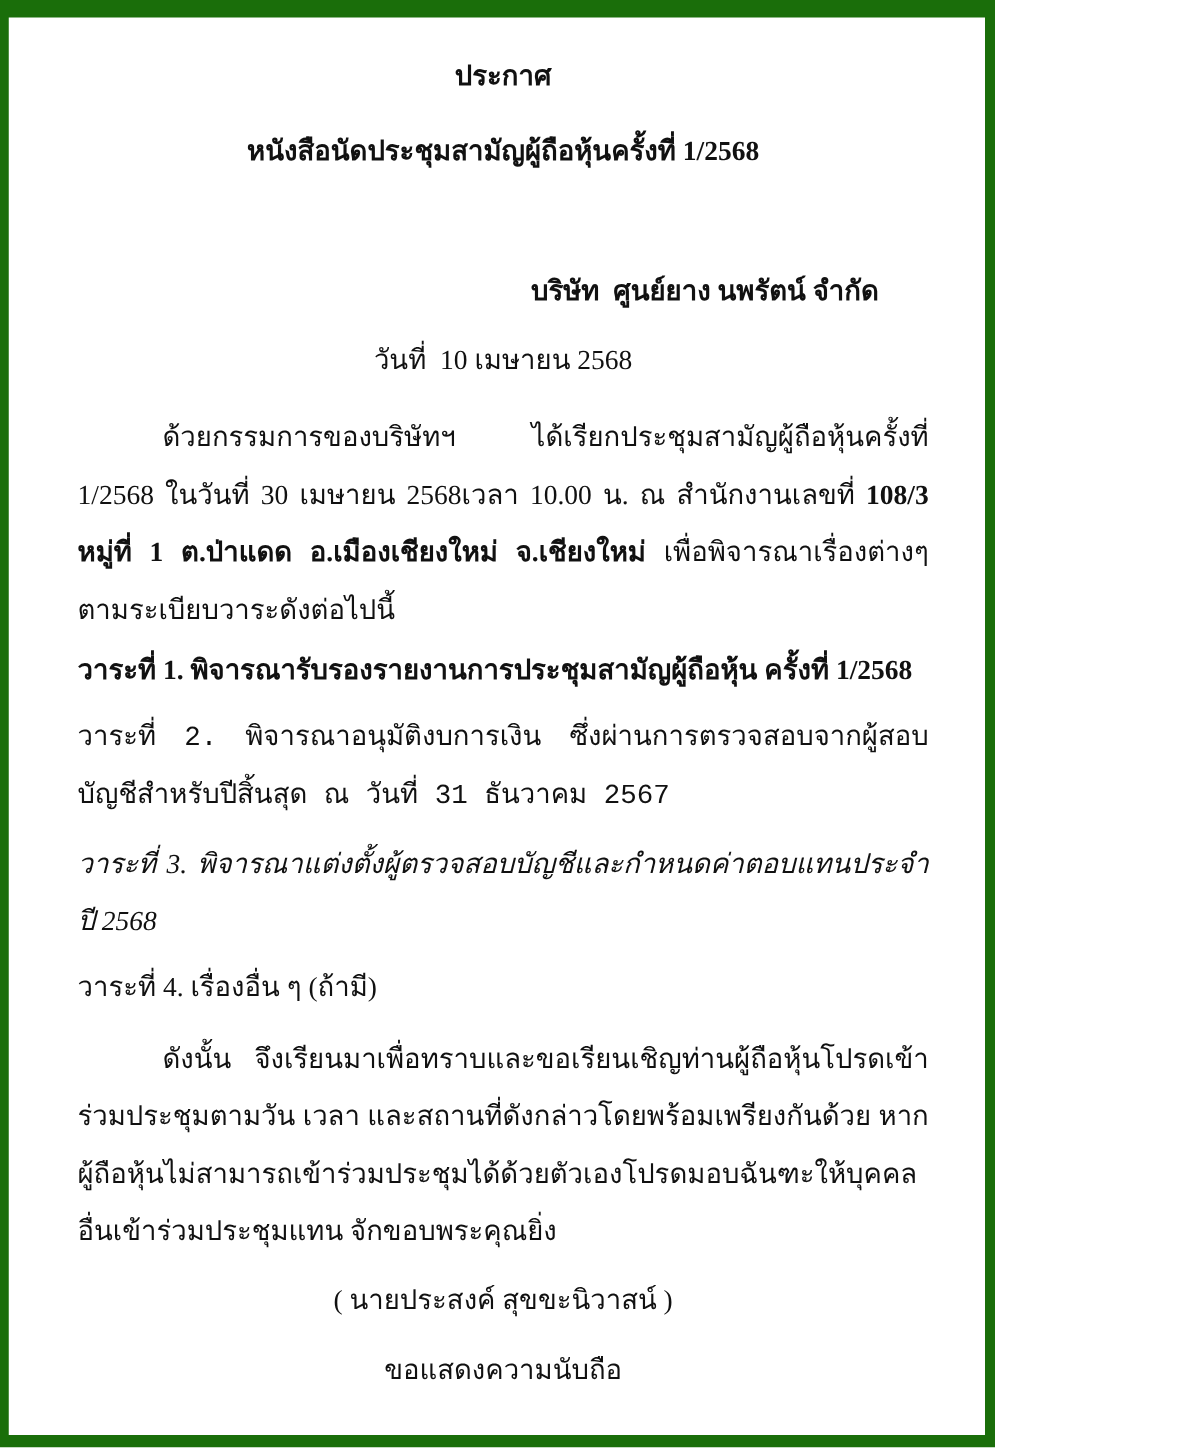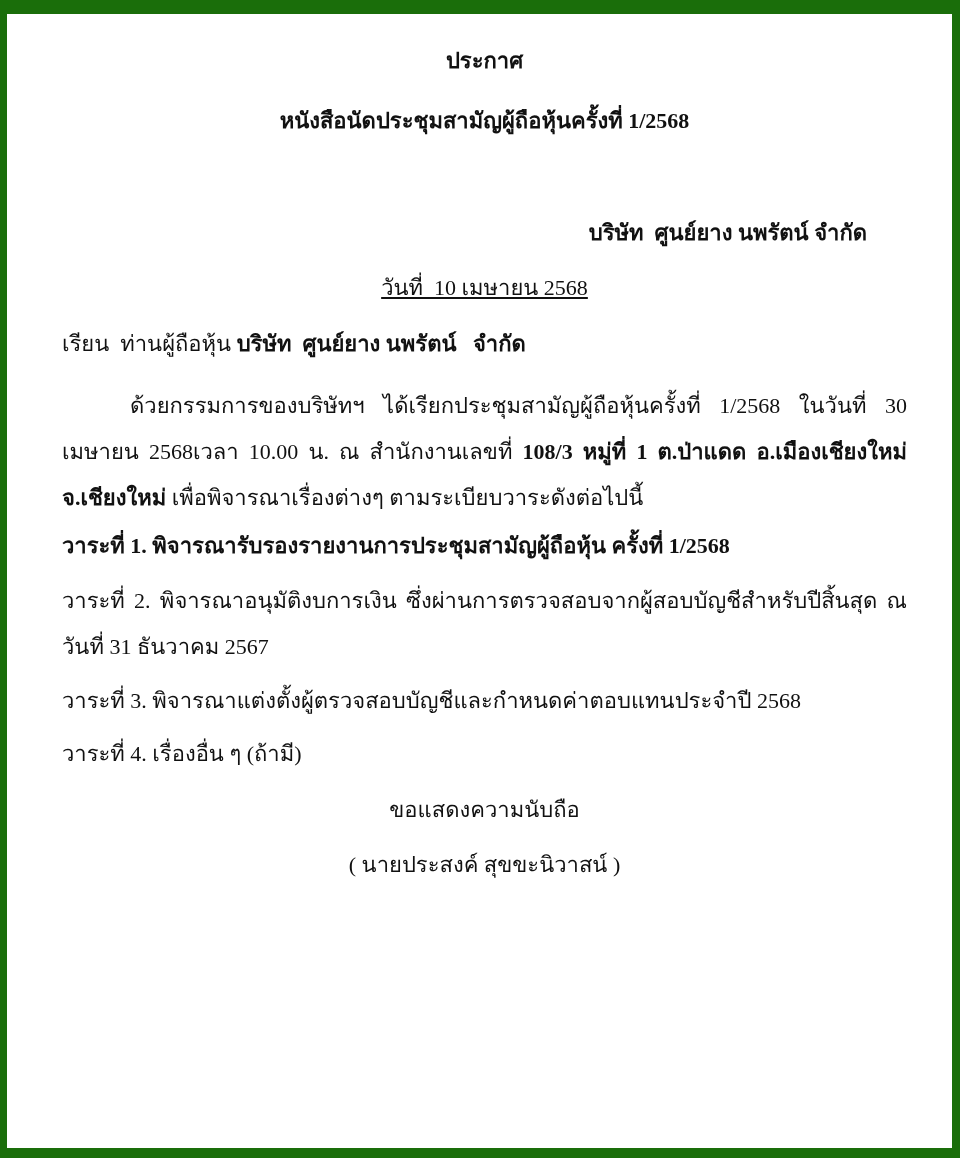--- a/index.html
+++ b/index.html
@@ -2,21 +2,21 @@
 <html lang="th"><head>
 <meta charset="utf-8">
 <style>
   html, body {
     margin: 0;
     padding: 0;
     background: #ffffff;
   }
   .page {
     position: relative;
-    width: 960px;
+    width: 796px;
     height: 1158px;
     box-sizing: border-box;
     background: #ffffff;
     border-style: solid;
     border-color: #1a6e0a;
     border-width: 14px 8px 10px 7px; 
     overflow: hidden;
     font-family: "Liberation Serif", "DejaVu Serif", serif;
     font-size: 22px;
     color: #111111;
@@ -32,35 +32,35 @@
     margin: 0;
     white-space: pre-wrap;
   }
   .center   { text-align: center; }
   .right    { text-align: right; }
   .bold     { font-weight: bold; }
 
   .doc-title    { margin-top: 0; }
   .doc-subtitle { margin-top: 14px; }
   .company-name { margin-top: 66px; padding-right: 40px; }
-  .date-line    { margin-top: 9px; text-decoration: underline; }
+  .date-line    { margin-top: 9px; }
   .subject-line { margin-top: 11px; }
   .attention-line { margin-top: 10px; }
 
   .para {
     line-height: 46px;
     margin: 0;
     text-align: justify;
   }
   .intro-para   { margin-top: 16px; text-indent: 68px; }
   .closing-para { margin-top: 11px; text-indent: 68px; }
 
   .agenda-item-1 { margin-top: 2px; font-weight: bold; }
-  .agenda-item-2 { margin-top: 9px; }
-  .agenda-item-3 { margin-top: 8px; }
+  .agenda-item-2 { margin-top: 9px; font-family: Liberation Mono, monospace; }
+  .agenda-item-3 { margin-top: 8px; font-style: italic; }
   .agenda-item-4 { margin-top: 7px; }
 
   .sig-salutation { margin-top: 10px; }
   .sig-name       { margin-top: 9px; }
   .sig-title      { margin-top: 11px; }
 </style>
 </head>
 <body>
 
 <div class="page">
@@ -68,32 +68,32 @@
 
     <p class="line center bold doc-title">ประกาศ</p>
 
     <p class="line center bold doc-subtitle">หนังสือนัดประชุมสามัญผู้ถือหุ้นครั้งที่ 1/2568</p>
 
     <p class="line right bold company-name">บริษัท  ศูนย์ยาง นพรัตน์ จำกัด</p>
 
     <p class="line center date-line">วันที่  10 เมษายน 2568</p>
 
 
-    <p class="line attention-line"><span>เรียน  ท่านผู้ถือหุ้น </span><span class="bold">บริษัท  ศูนย์ยาง นพรัตน์   จำกัด</span></p>
 
     <p class="para intro-para"><span>ด้วยกรรมการของบริษัทฯ ได้เรียกประชุมสามัญผู้ถือหุ้นครั้งที่ 1/2568 ในวันที่   30 เมษายน 2568เวลา 10.00 น.  ณ  สำนักงานเลขที่    </span><span class="bold">108/3 หมู่ที่ 1 ต.ป่าแดด อ.เมืองเชียงใหม่ จ.เชียงใหม่</span><span>  เพื่อพิจารณาเรื่องต่างๆ ตามระเบียบวาระดังต่อไปนี้</span></p>
 
     <p class="para agenda-item-1">วาระที่ 1. พิจารณารับรองรายงานการประชุมสามัญผู้ถือหุ้น ครั้งที่ 1/2568</p>
 
     <p class="para agenda-item-2">วาระที่ 2. พิจารณาอนุมัติงบการเงิน ซึ่งผ่านการตรวจสอบจากผู้สอบบัญชีสำหรับปีสิ้นสุด ณ วันที่ 31 ธันวาคม 2567</p>
 
     <p class="para agenda-item-3">วาระที่ 3. พิจารณาแต่งตั้งผู้ตรวจสอบบัญชีและกำหนดค่าตอบแทนประจำปี 2568</p>
 
     <p class="para agenda-item-4">วาระที่ 4. เรื่องอื่น ๆ (ถ้ามี)</p>
 
+    <p class="para closing-para">ดังนั้น จึงเรียนมาเพื่อทราบและขอเรียนเชิญท่านผู้ถือหุ้นโปรดเข้าร่วมประชุมตามวัน เวลา และสถานที่ดังกล่าวโดยพร้อมเพรียงกันด้วย หากผู้ถือหุ้นไม่สามารถเข้าร่วมประชุมได้ด้วยตัวเองโปรดมอบฉันฑะให้บุคคลอื่นเข้าร่วมประชุมแทน  จักขอบพระคุณยิ่ง</p>
+
+    <p class="line center sig-name">( นายประสงค์ สุขขะนิวาสน์ )</p>
 
     <p class="line center sig-salutation">ขอแสดงความนับถือ</p>
-
-    <p class="line center sig-name">( นายประสงค์ สุขขะนิวาสน์ )</p>
 
 
   </div>
 </div>
 
 </body></html>

